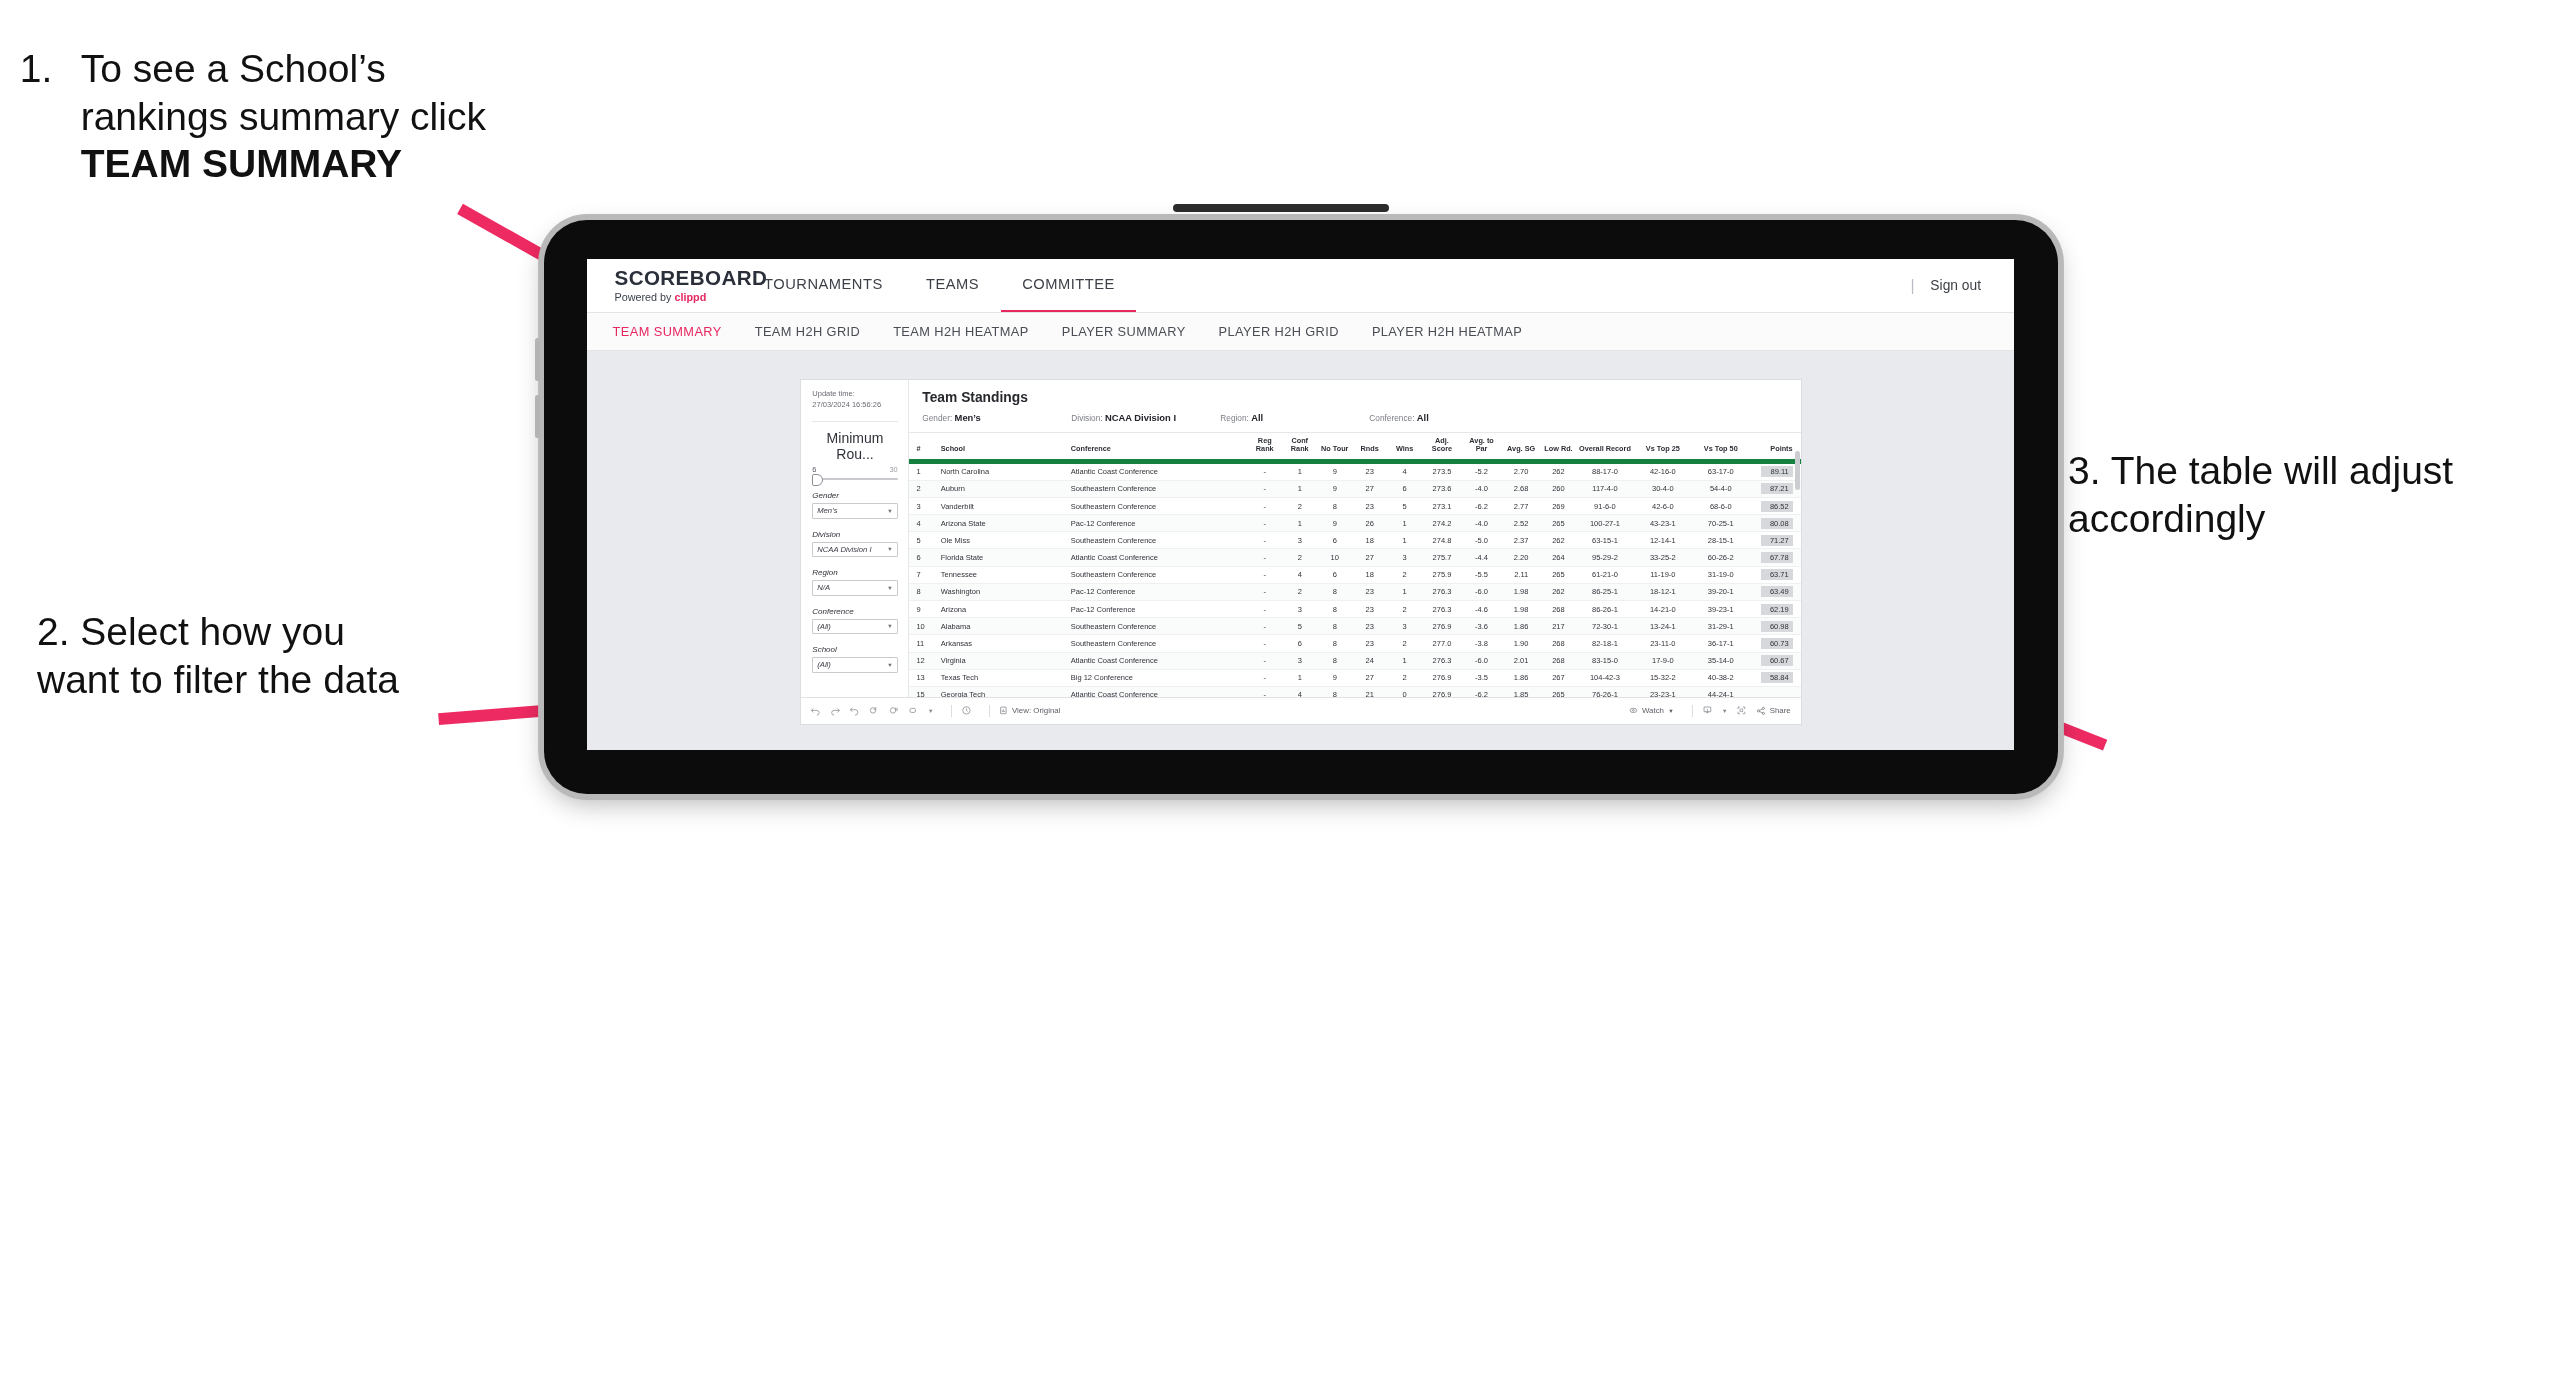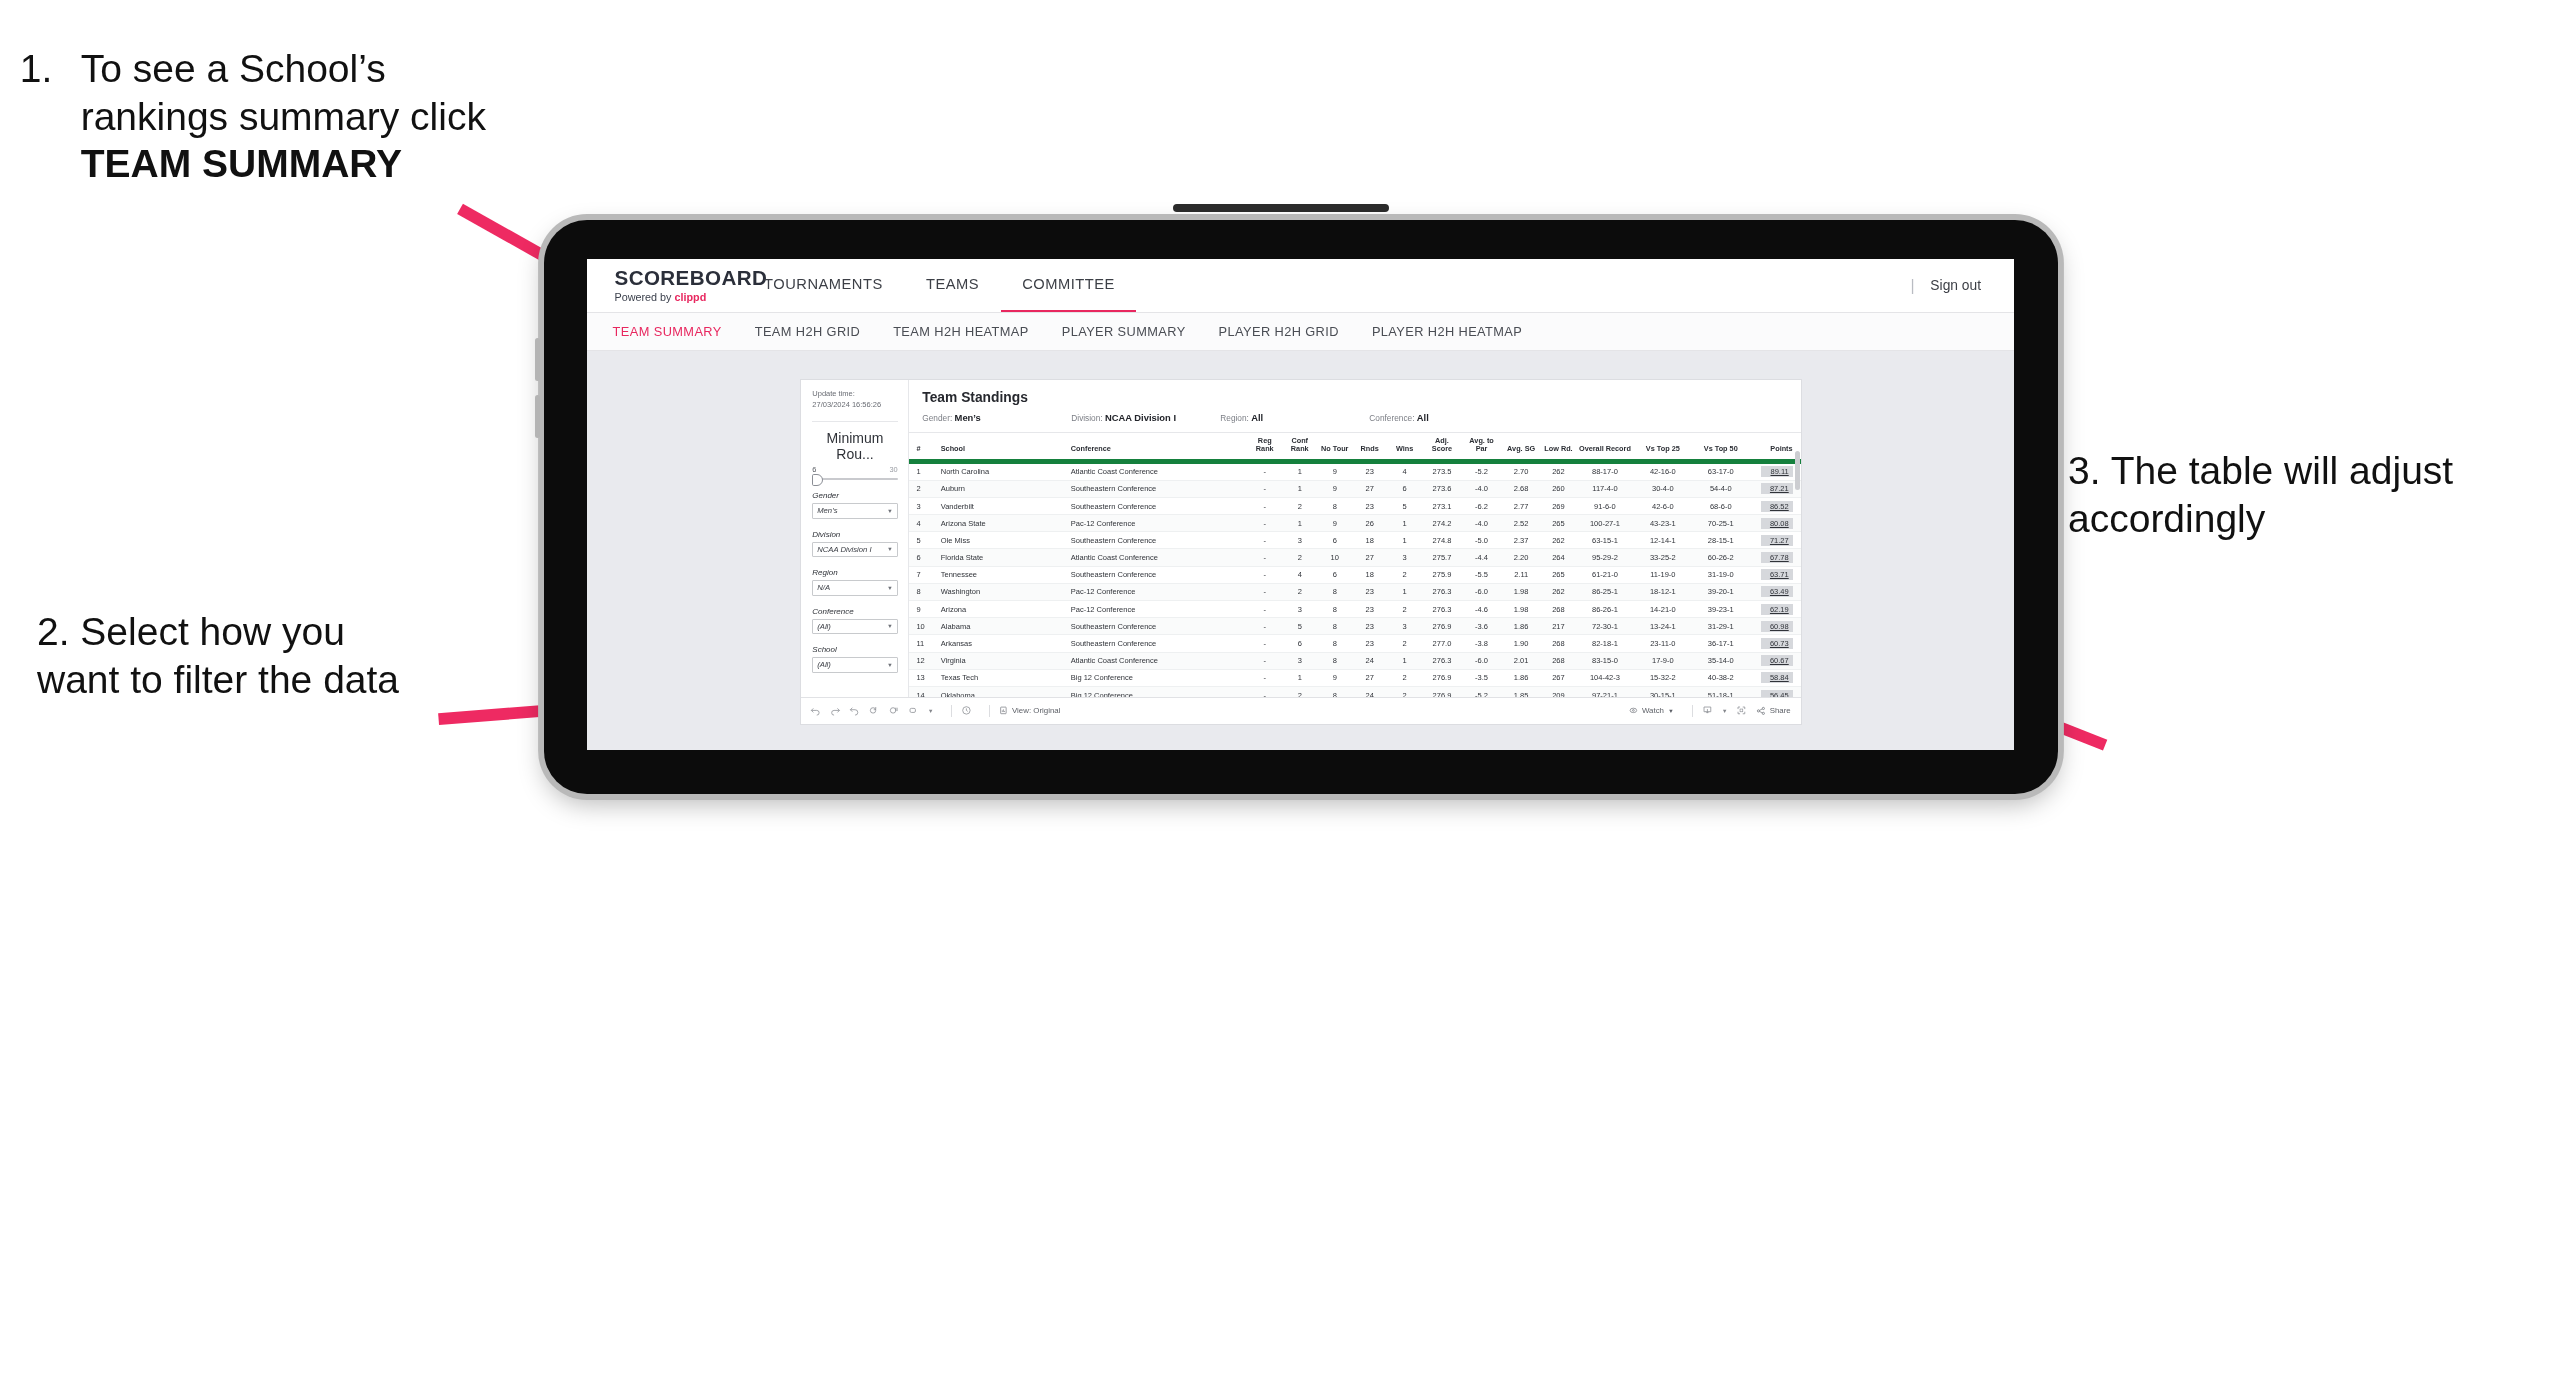--- a/index.html
+++ b/index.html
@@ -117,21 +117,21 @@
   }
   tbody td{padding:2.6px 2px;border-bottom:1px solid #eef0f1;white-space:nowrap;}
   tbody tr:nth-child(even){background:#fafbfb;}
   .c-num{width:15.7px;padding-left:7.9px!important;}
   .c-school{width:106px;}
   .c-conf{width:147px;}
   .c-s{width:25.6px;text-align:center;}
   .c-s2{width:29.5px;text-align:center;}
   .c-rec{width:45px;text-align:center;}
   .c-pts{width:33px;text-align:right;padding-right:7.9px!important;}
-  .pts{background:#d6d8dc;display:inline-block;padding:1px 3.9px;min-width:23.6px;text-align:right;text-decoration:underline;}
+  .pts{background:#d6d8dc;display:inline-block;padding:1px 3.9px;min-width:23.6px;text-align:right;}
   #vscroll{
     position:absolute;right:1px;top:17.7px;width:4.9px;height:39px;
     background:#cccdd1;border-radius:2.9px;
   }
 
   
   #toolbar{
     height:25.6px;border-top:1px solid #e1e2e5;background:#fff;
     display:flex;align-items:center;padding:0 9.8px;font-size:7.9px;color:#5c5f66;flex:none;
   }
@@ -532,38 +532,20 @@
                         <td class="c-s">27</td>
                         <td class="c-s">2</td>
                         <td class="c-s2">276.9</td>
                         <td class="c-s2">-3.5</td>
                         <td class="c-s2">1.86</td>
                         <td class="c-s">267</td>
                         <td class="c-rec">104-42-3</td>
                         <td class="c-rec">15-32-2</td>
                         <td class="c-rec">40-38-2</td>
                         <td class="c-pts"><span class="pts">58.84</span></td>
-                      </tr>
-                      <tr>
-                        <td class="c-num">14</td>
-                        <td class="c-school">Oklahoma</td>
-                        <td class="c-conf">Big 12 Conference</td>
-                        <td class="c-s">-</td>
-                        <td class="c-s">2</td>
-                        <td class="c-s">8</td>
-                        <td class="c-s">24</td>
-                        <td class="c-s">2</td>
-                        <td class="c-s2">276.9</td>
-                        <td class="c-s2">-5.2</td>
-                        <td class="c-s2">1.85</td>
-                        <td class="c-s">209</td>
-                        <td class="c-rec">97-21-1</td>
-                        <td class="c-rec">30-15-1</td>
-                        <td class="c-rec">51-18-1</td>
-                        <td class="c-pts"><span class="pts">56.45</span></td>
                       </tr>
                       <tr>
                         <td class="c-num">15</td>
                         <td class="c-school">Georgia Tech</td>
                         <td class="c-conf">Atlantic Coast Conference</td>
                         <td class="c-s">-</td>
                         <td class="c-s">4</td>
                         <td class="c-s">8</td>
                         <td class="c-s">21</td>
                         <td class="c-s">0</td>

